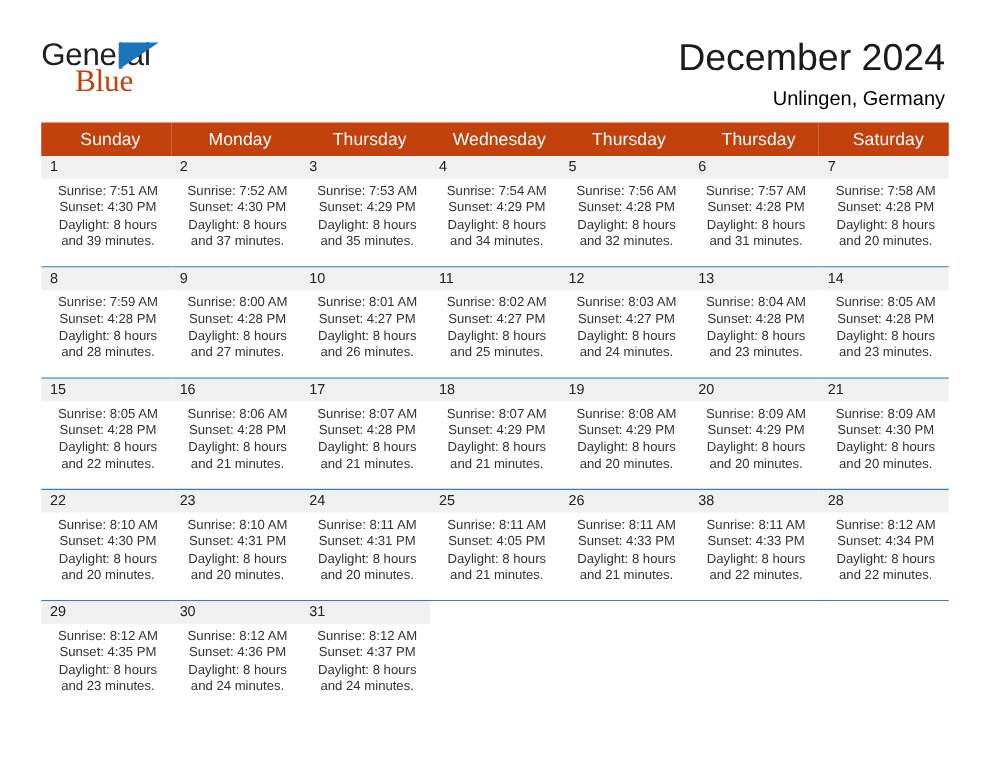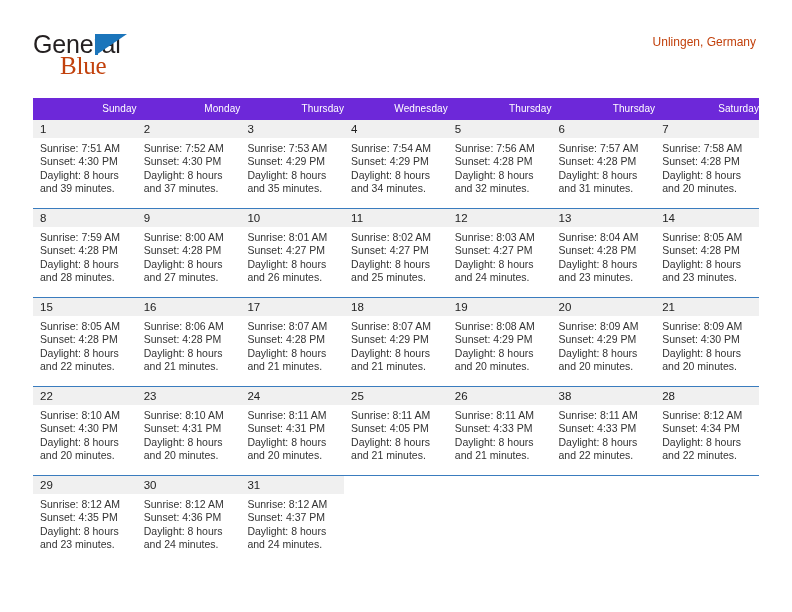--- a/index.html
+++ b/index.html
@@ -67,42 +67,42 @@
     padding-top: 2px;
   }
   .cal-title {
     font-size: 30px;
     font-weight: normal;
     color: #1a1a1a;
     letter-spacing: 0px;
     line-height: 1.15;
   }
   .cal-subtitle {
-    font-size: 12px;
-    color: #c2410c;
+    font-size: 16px;
+    color: #000000;
     margin-top: 6px;
     line-height: 1.15;
   }
 
   
   .calendar {
     margin: 22px 33px 0 33px;
     width: 726px;
   }
   table.cal {
     width: 100%;
     border-collapse: collapse;
     table-layout: fixed;
   }
   thead th {
-    background: #6d28d9;
+    background: #c2410c;
     color: #ffffff;
-    font-size: 10px;
+    font-size: 14px;
     font-weight: normal;
-    text-align: right;
+    text-align: center;
     padding: 5px 0 6px 7px;
     height: 22px;
     letter-spacing: 0.1px;
   }
 
   tbody tr.week-row td {
     vertical-align: top;
     padding: 0;
     border-top: 1.5px solid #3a7cbe;
     background: #ffffff;
@@ -121,36 +121,38 @@
     font-size: 11.5px;
     color: #222222;
     line-height: 16px;
   }
   .cell.empty .daynum-band { background: #ffffff; }
   .detail {
     padding: 4px 4px 0 7px;
     font-size: 10.5px;
     line-height: 13.3px;
     color: #333333;
+    text-align: center;
   }
   .detail div { white-space: nowrap; }
 </style>
 </head>
 <body>
 
 <div class="page">
 
   <div class="header">
     <div class="logo">
       <span class="logo-general">General</span>
       <span class="logo-bar"></span>
       <span class="logo-flag"></span>
       <span class="logo-blue">Blue</span>
     </div>
     <div class="titles">
+      <div class="cal-title">December 2024</div>
       <div class="cal-subtitle">Unlingen, Germany</div>
     </div>
   </div>
 
   <div class="calendar">
     <table class="cal">
       <thead>
         <tr>
           <th>Sunday</th>
           <th>Monday</th>

